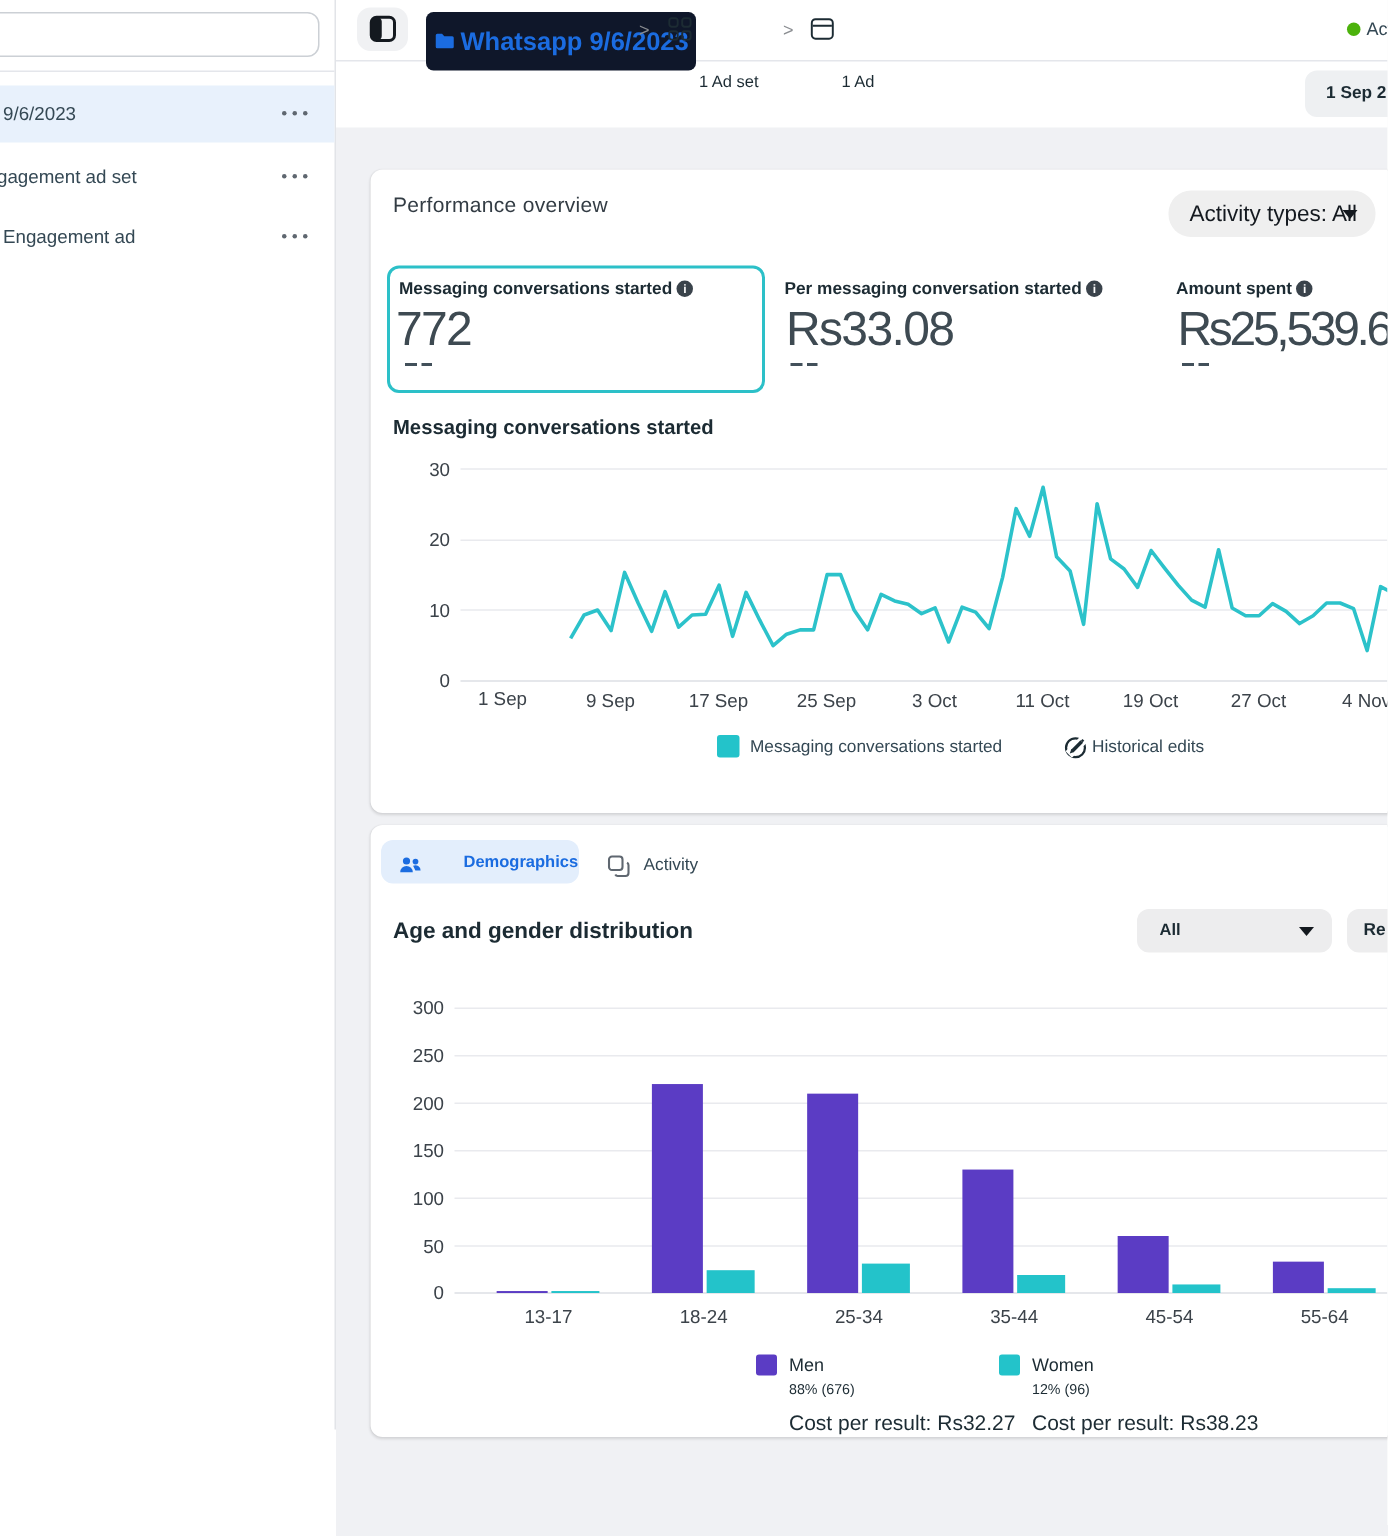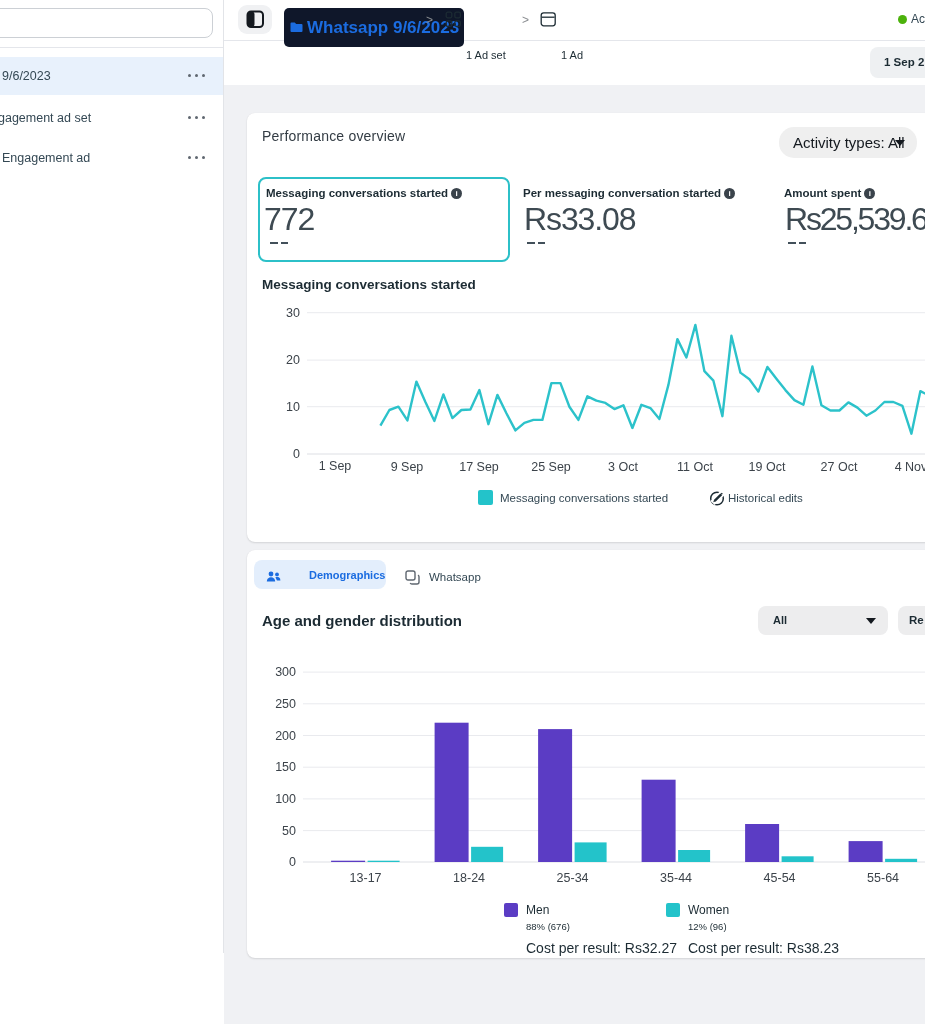--- a/index.html
+++ b/index.html
@@ -222,21 +222,21 @@
       <circle cx="11" cy="4.4" r="1.9" fill="#1b6ce0"></circle>
       <path d="M9.4 7.2 a3.4 3.4 0 0 1 5 3.2 l-3.5 0 z" fill="#1b6ce0"></path>
     </svg>
     <span>Demographics</span>
   </div>
   <div id="platform">
     <svg class="abs" style="left:0; top:7px;" width="15" height="15" viewBox="0 0 15 15">
       <rect x="1" y="1" width="9" height="9" rx="2" fill="none" stroke="#5f6770" stroke-width="1.4"></rect>
       <path d="M13 5.2 a1.8 1.8 0 0 1 1 1.6 v5.2 a2 2 0 0 1 -2 2 h-5.2 a1.8 1.8 0 0 1 -1.6-1" fill="none" stroke="#5f6770" stroke-width="1.4"></path>
     </svg>
-    <span>Whatsapp</span>
+    <span>Activity</span>
   </div>
   <span id="agd-title">Age and gender distribution</span>
   <div id="alldrop">All<span class="car"></span></div>
   <div id="repill">Re</div>
 
   <svg class="abs" style="left:270px; top:660px;" width="655" height="230" viewBox="270 660 655 230">
     <g stroke="#e9eaee" stroke-width="1">
       <line x1="303" y1="672.1" x2="925" y2="672.1"></line>
       <line x1="303" y1="703.8" x2="925" y2="703.8"></line>
       <line x1="303" y1="735.5" x2="925" y2="735.5"></line>

